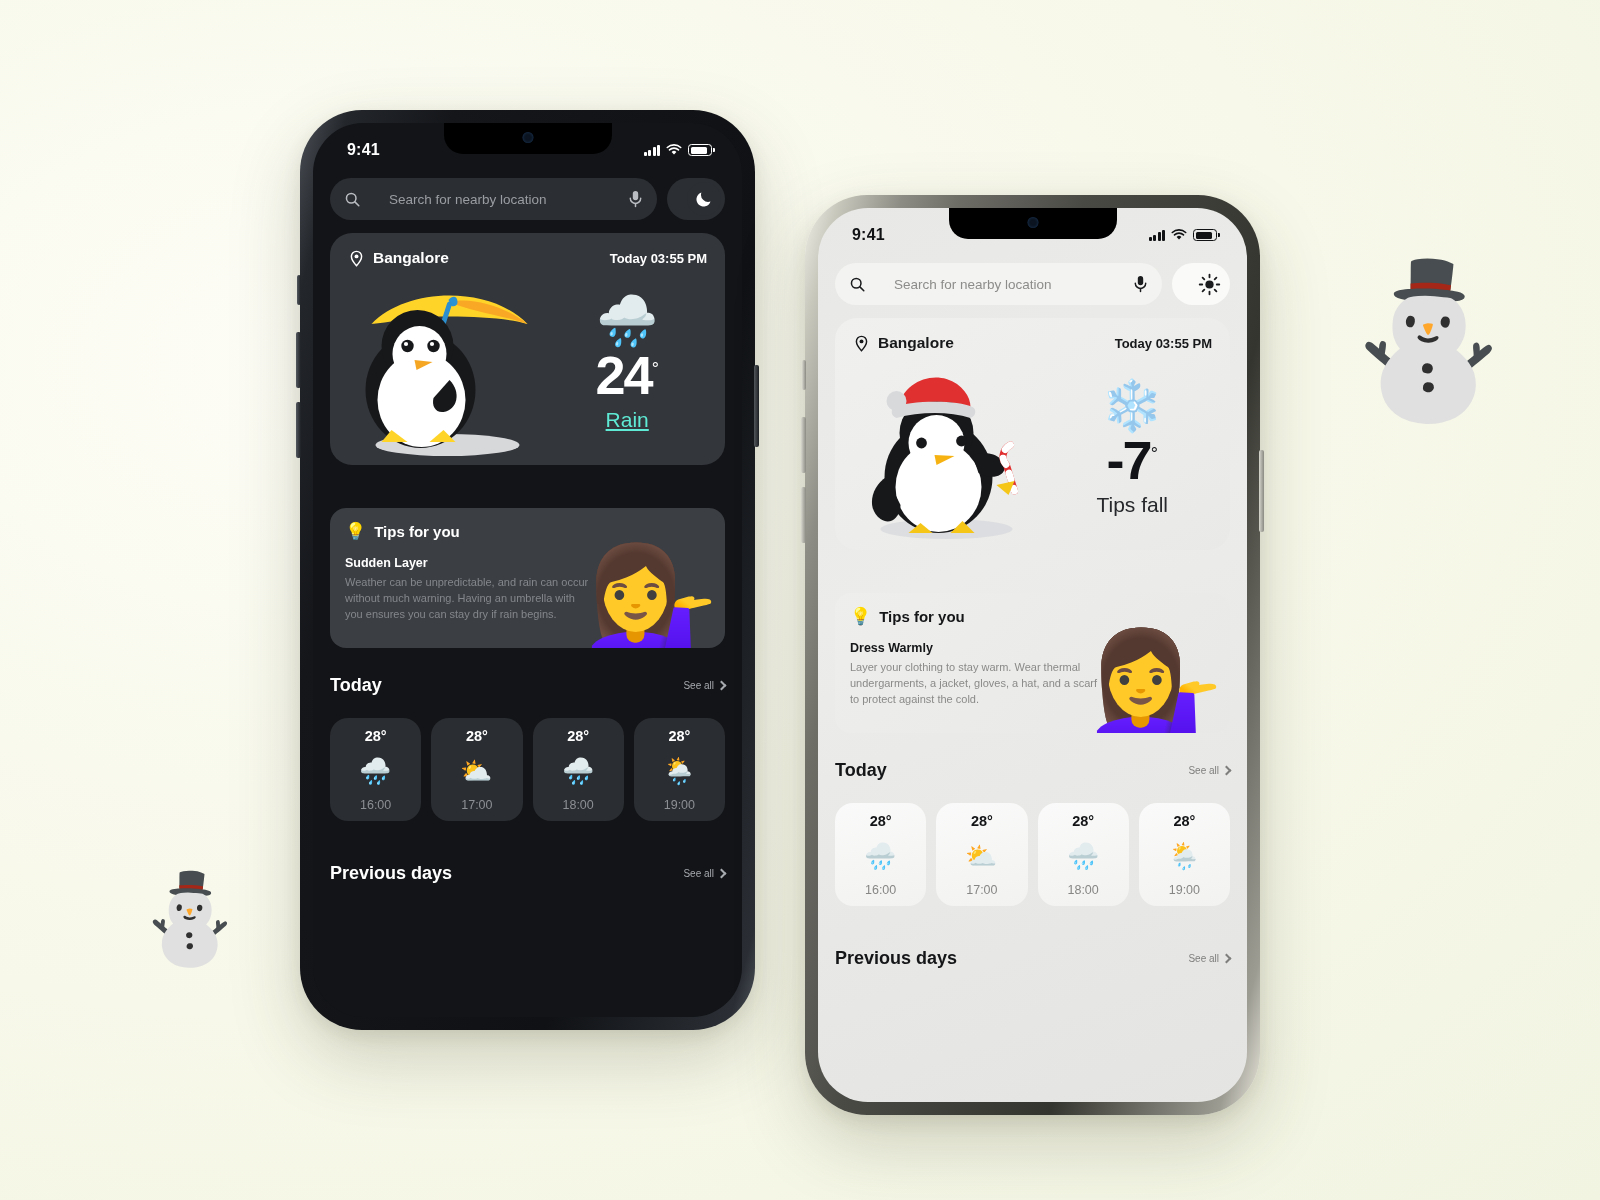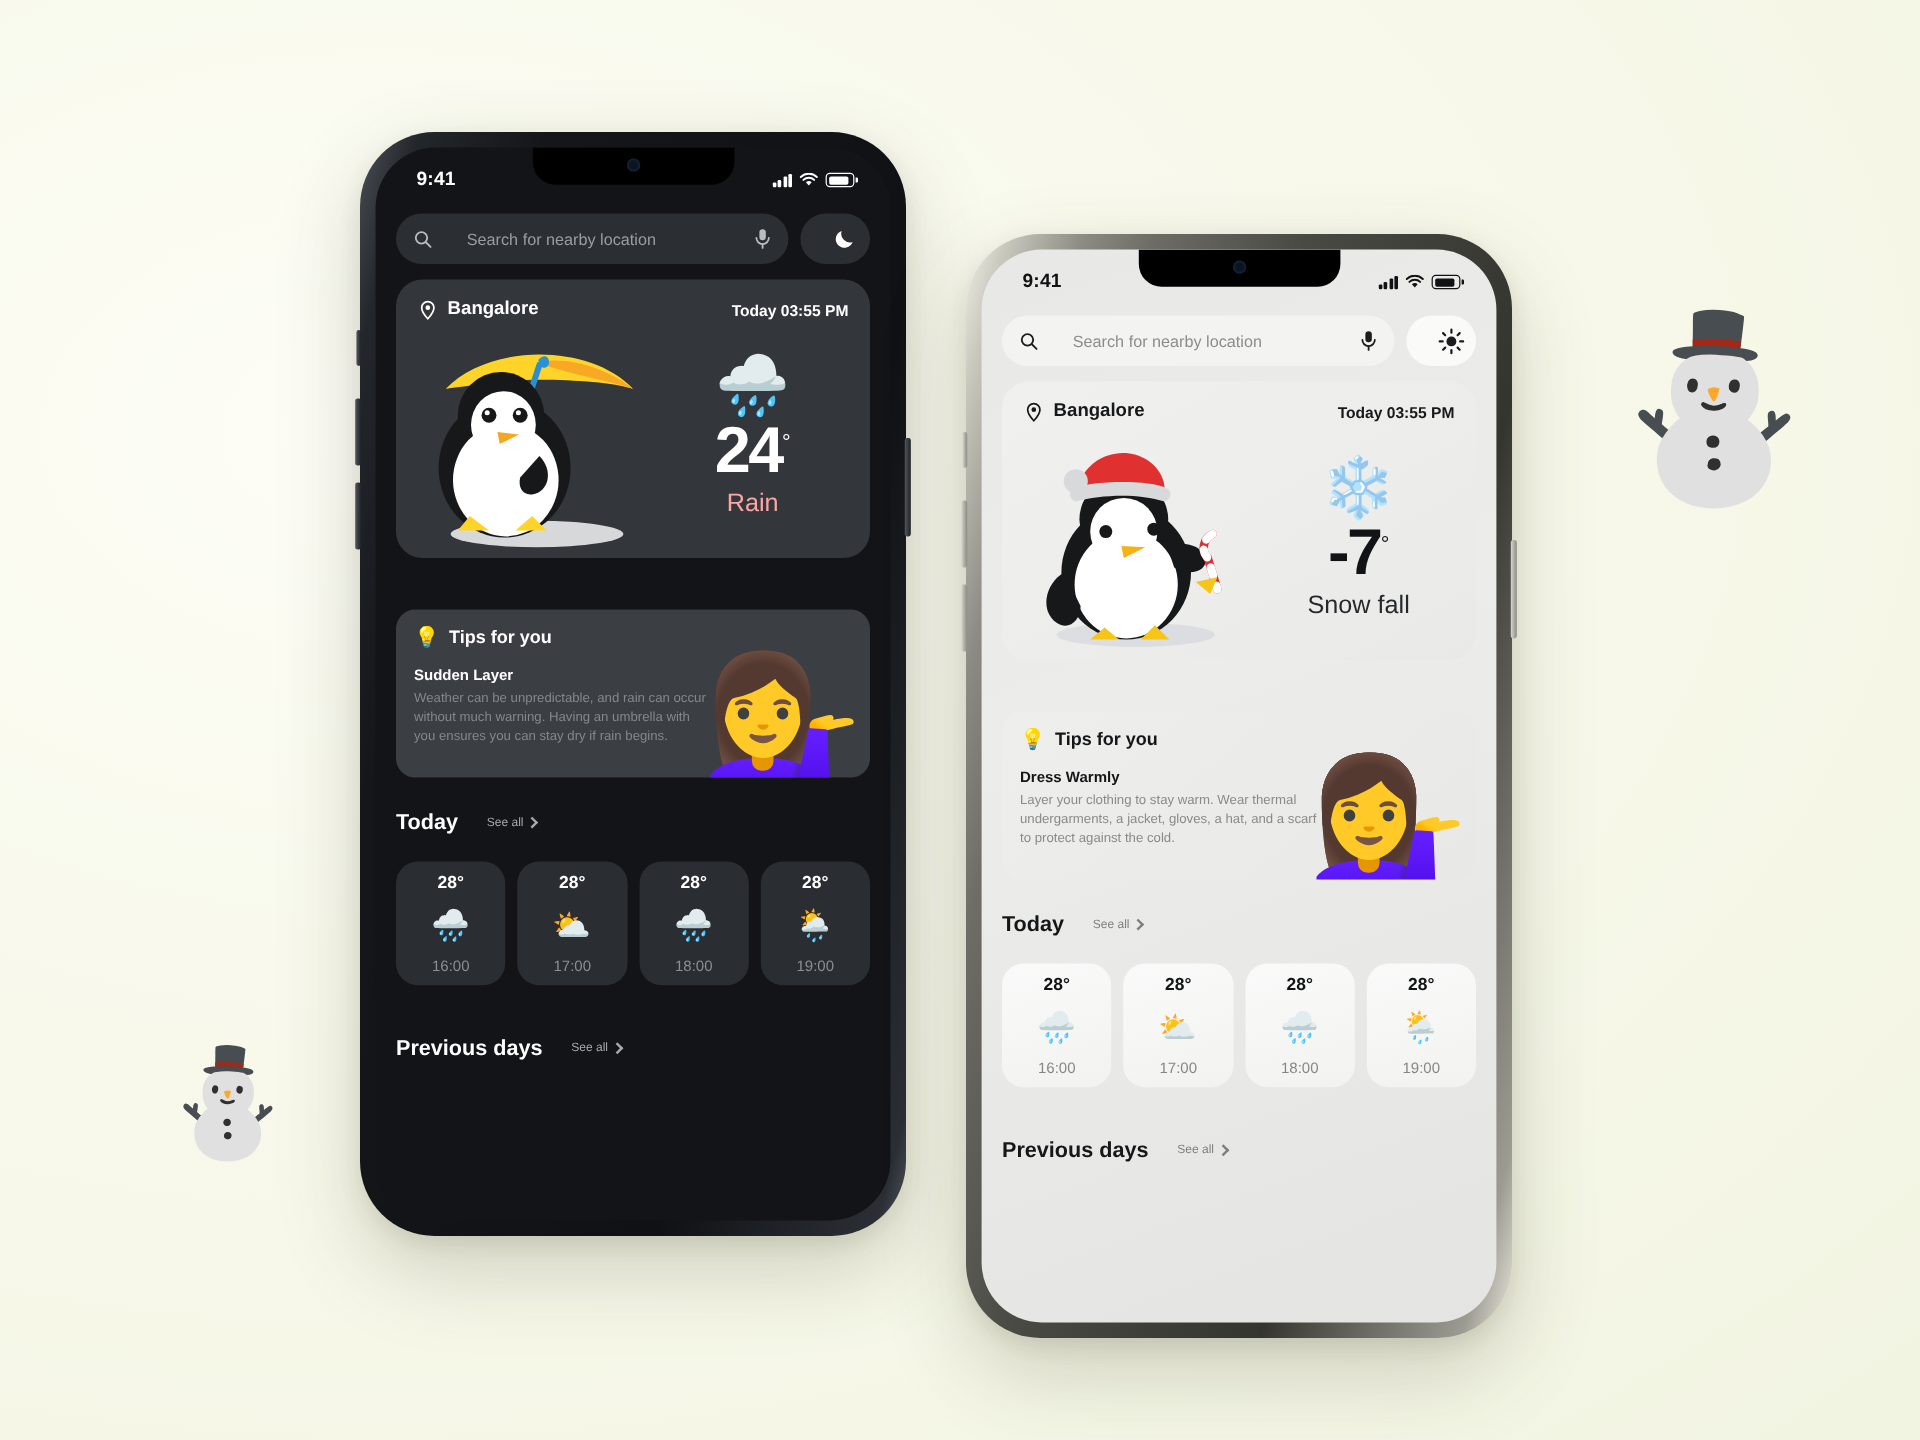--- a/index.html
+++ b/index.html
@@ -150,21 +150,21 @@
   .readout {
     flex: 1; display: flex; flex-direction: column;
     align-items: center; justify-content: center;
     padding-bottom: 6px;
   }
   .wx-glyph { font-size: 50px; line-height: 1; margin-bottom: 2px; }
   .temp { font-size: 54px; font-weight: 800; letter-spacing: -2px; line-height: 1; position: relative; }
   .temp .deg { font-size: 18px; font-weight: 500; vertical-align: super; letter-spacing: 0; }
   .cond { font-size: 21px; font-weight: 400; margin-top: 6px; }
   .card-dark .temp { color: #ffffff; }
-  .card-dark .cond { color: #fca5a5; }
+  .card-dark .cond { color: #5eead4; text-decoration: underline; }
   .card-light .temp { color: #111316; }
   .card-light .cond { color: #26282b; }
 
   
   .pengu { position: absolute; left: 50%; top: 50%; transform: translate(-50%,-50%); }
 
   
   .tips {
     position: absolute; top: 385px; left: 17px; right: 17px;
     height: 140px; border-radius: 16px;
@@ -182,21 +182,21 @@
   .tips-light .tips-title, .tips-light .tips-sub { color: #141618; }
   .tips-light .tips-body { color: #8a8b89; }
   .tips-girl {
     position: absolute; right: 6px; bottom: -6px;
     font-size: 108px; line-height: 1;
   }
 
   
   .sec-head {
     position: absolute; left: 17px; right: 17px;
-    display: flex; align-items: center; justify-content: flex-start; gap: 24px;
+    display: flex; align-items: center; justify-content: space-between;
   }
   .sec-today { top: 552px; }
   .sec-prev  { top: 740px; }
   .sec-title { font-size: 18px; font-weight: 700; }
   .see-all { display: flex; align-items: center; gap: 4px; font-size: 10px; }
   .dark-sec .sec-title { color: #ffffff; }
   .dark-sec .see-all { color: #a7aaaf; }
   .light-sec .sec-title { color: #141618; }
   .light-sec .see-all { color: #7e7f7d; }
 
@@ -472,21 +472,21 @@
             <path d="M160 88 c-8 4 -10 14 -4 20 l8 26" stroke="#e03030" stroke-width="7" fill="none" stroke-linecap="round"></path>
             <path d="M160 88 c-8 4 -10 14 -4 20 l8 26" stroke="#ffffff" stroke-width="7" fill="none" stroke-linecap="round" stroke-dasharray="7 9"></path>
             <path d="M146 128 l12 10 6 -14 z" fill="#f5c518"></path>
             <path d="M70 166 l-12 10 h24 z" fill="#f5c518"></path>
             <path d="M112 164 l12 12 h-24 z" fill="#f5c518"></path>
           </svg>
         </div>
         <div class="readout">
           <div class="wx-glyph">❄️</div>
           <div class="temp"><span>-7</span><span class="deg">°</span></div>
-          <div class="cond">Snow fall</div>
+          <div class="cond">Tips fall</div>
         </div>
       </div>
     </div>
 
     <div class="tips tips-light">
       <div class="tips-head">
         <span style="font-size:17px">💡</span>
         <span class="tips-title">Tips for you</span>
       </div>
       <div class="tips-sub">Dress Warmly</div>

